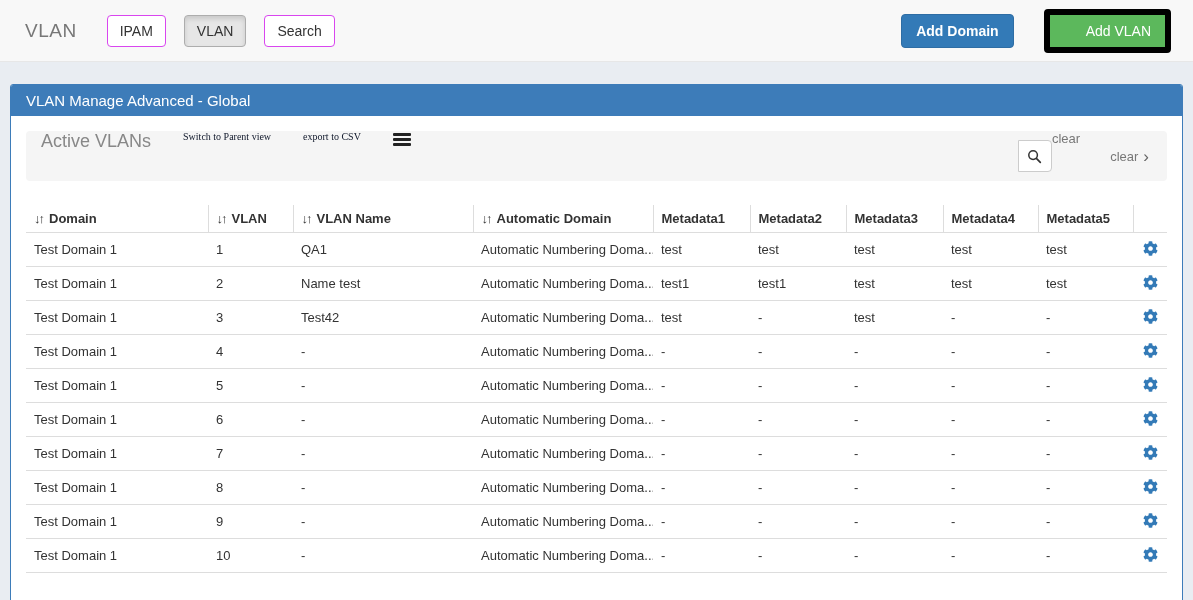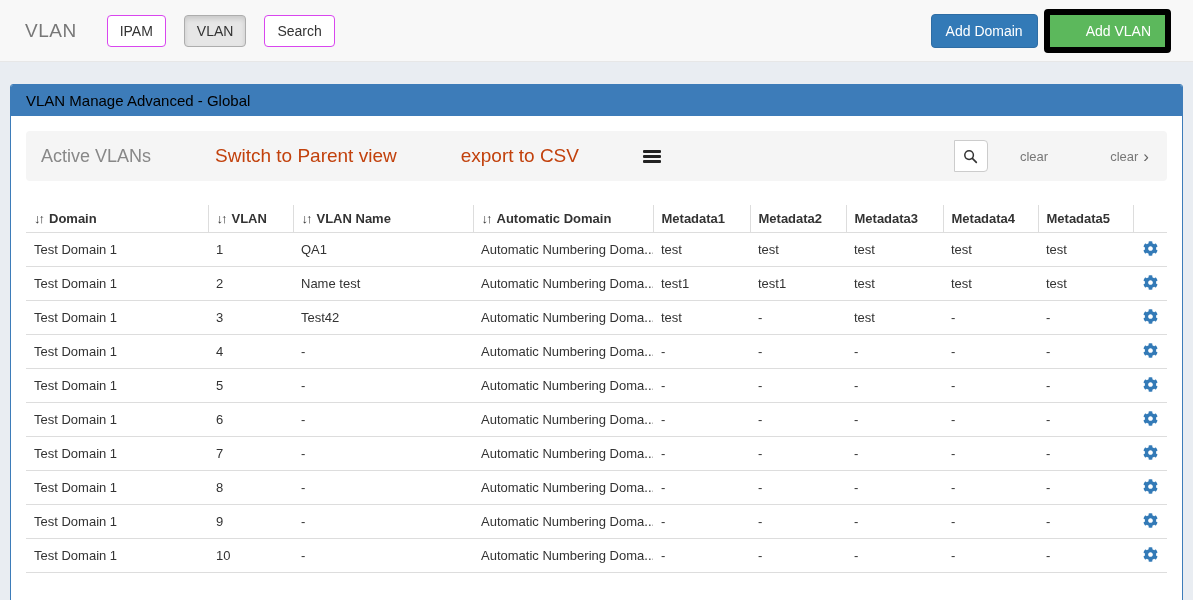--- a/index.html
+++ b/index.html
@@ -26,40 +26,40 @@
     font-family:"Liberation Sans", sans-serif;
     font-size:14px;color:#333;background:#fff;border:1px solid #d946ef;
     border-radius:4px;padding:7px 12px;margin-right:18px;cursor:pointer;
   }
   .tab-btn.active{background:#e6e6e6;border-color:#adadad;box-shadow:inset 0 3px 5px rgba(0,0,0,.125);}
   .navbar-spacer{flex:1;}
   .action-btn{
     font-family:"Liberation Sans", sans-serif;
     font-size:14px;color:#fff;border-radius:4px;padding:8px 14px;cursor:pointer;
   }
-  .btn-add-domain{background:var(--button-blue);border:1px solid #2e6da4;margin-right:6px;}
+  .btn-add-domain{background:var(--button-blue);border:1px solid #2e6da4;margin-right:30px;font-weight:bold;}
   .btn-add-vlan{background:var(--button-green);border:6px solid #000000;padding-left:36px;}
   
   .panel{
     margin:22px 10px 0 10px;background:#fff;
     border:1px solid var(--accent-blue);border-radius:3px 3px 0 0;
     height:700px; 
   }
   .panel-heading{
-    background:var(--accent-blue);color:#000000;font-size:15px;
+    background:var(--accent-blue);color:#ffffff;font-size:15px;
     padding:7px 15px;border-radius:2px 2px 0 0;line-height:17px;
   }
   .panel-body{padding:15px;}
   
   .toolbar{
     background:#f5f5f5;border-radius:4px;height:50px;
-    display:flex;align-items:center;padding:0 18px 0 15px;gap:32px;
+    display:flex;padding:0 18px 0 15px;
   }
   .toolbar-title{font-size:18px;color:#888;margin-right:32px;}
-  .toolbar-link{font-size:19px;color:#c2410c;margin-right:32px;cursor:pointer;text-decoration:none;}
+  .toolbar-link{font-size:10px;color:#0f172a;margin-right:32px;cursor:pointer;text-decoration:none;font-family:Liberation Serif, serif;}
   .hamburger{display:inline-block;cursor:pointer;margin-right:10px;}
   .hamburger .bar{display:block;width:18px;height:3px;background:#222;margin:2px 0;border-radius:1px;}
   .toolbar-spacer{flex:1;}
   .search-group{display:flex;align-items:center;}
   .search-input{
     width:217px;height:32px;border:1px solid #ccc;border-right:none;
     border-radius:4px 0 0 4px;padding:6px 12px;font-size:14px;color:#333;
     font-family:"Liberation Sans", sans-serif;outline:none;background:#fff;
   }
   .search-input::placeholder{color:#aaa;}

